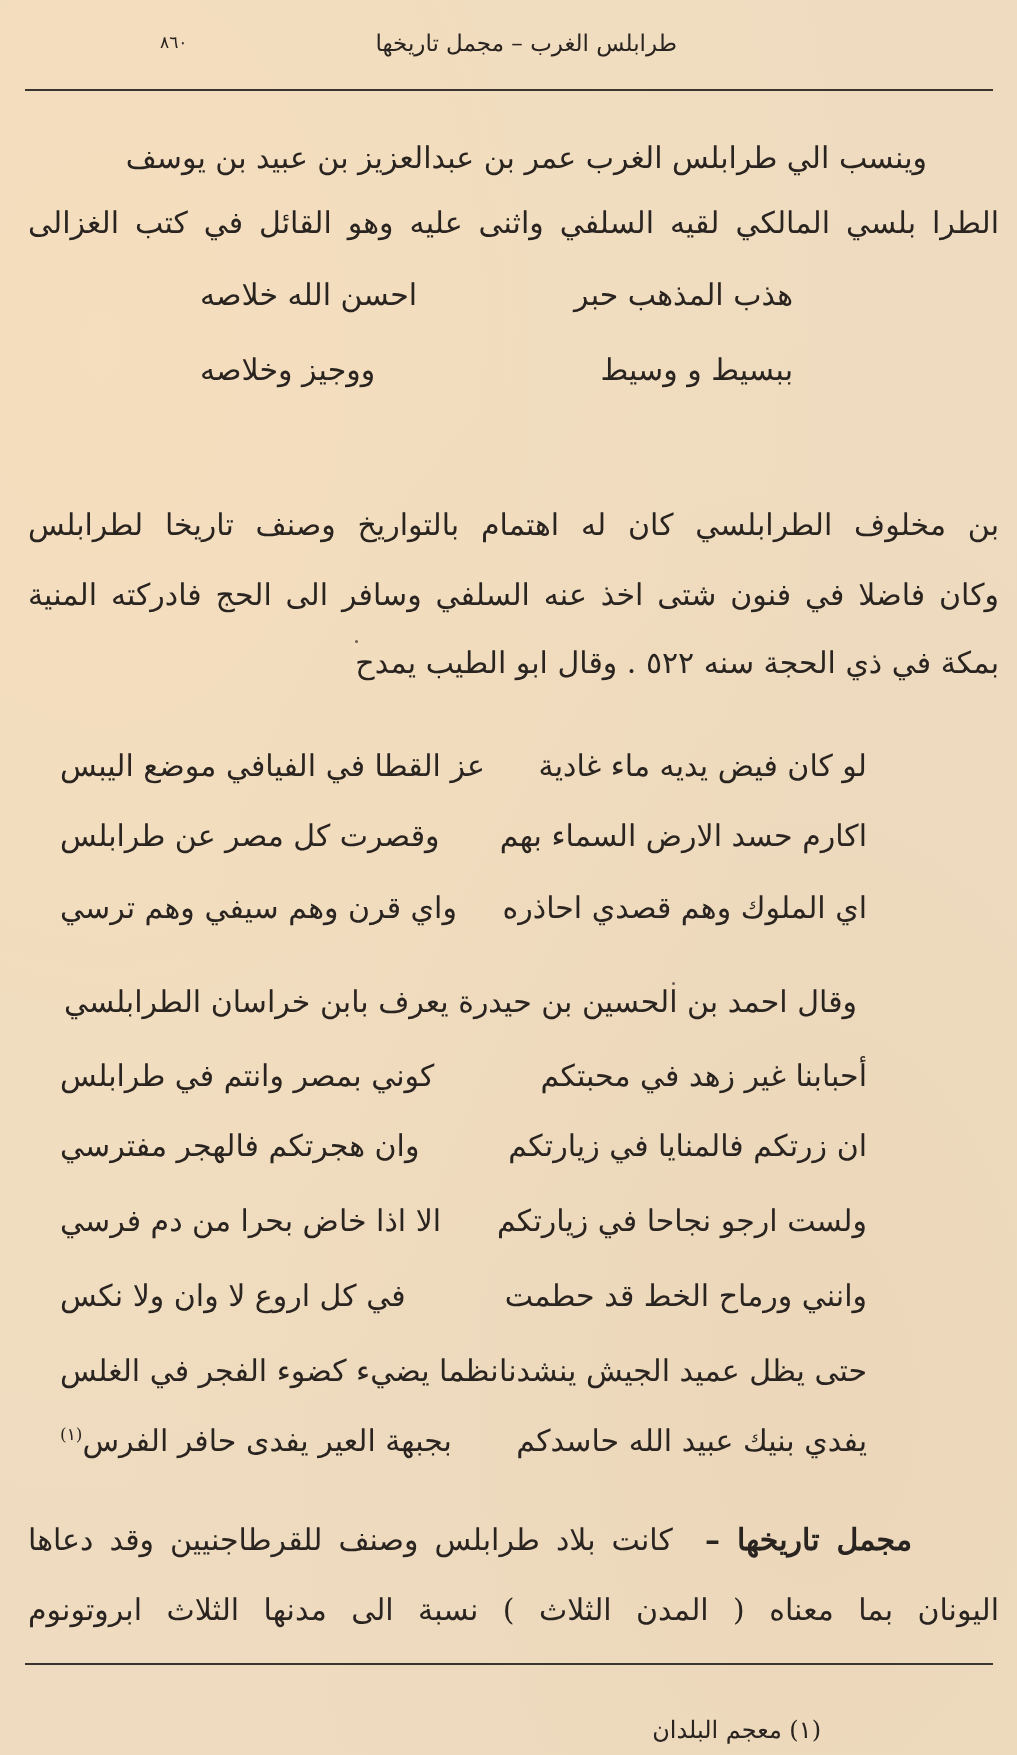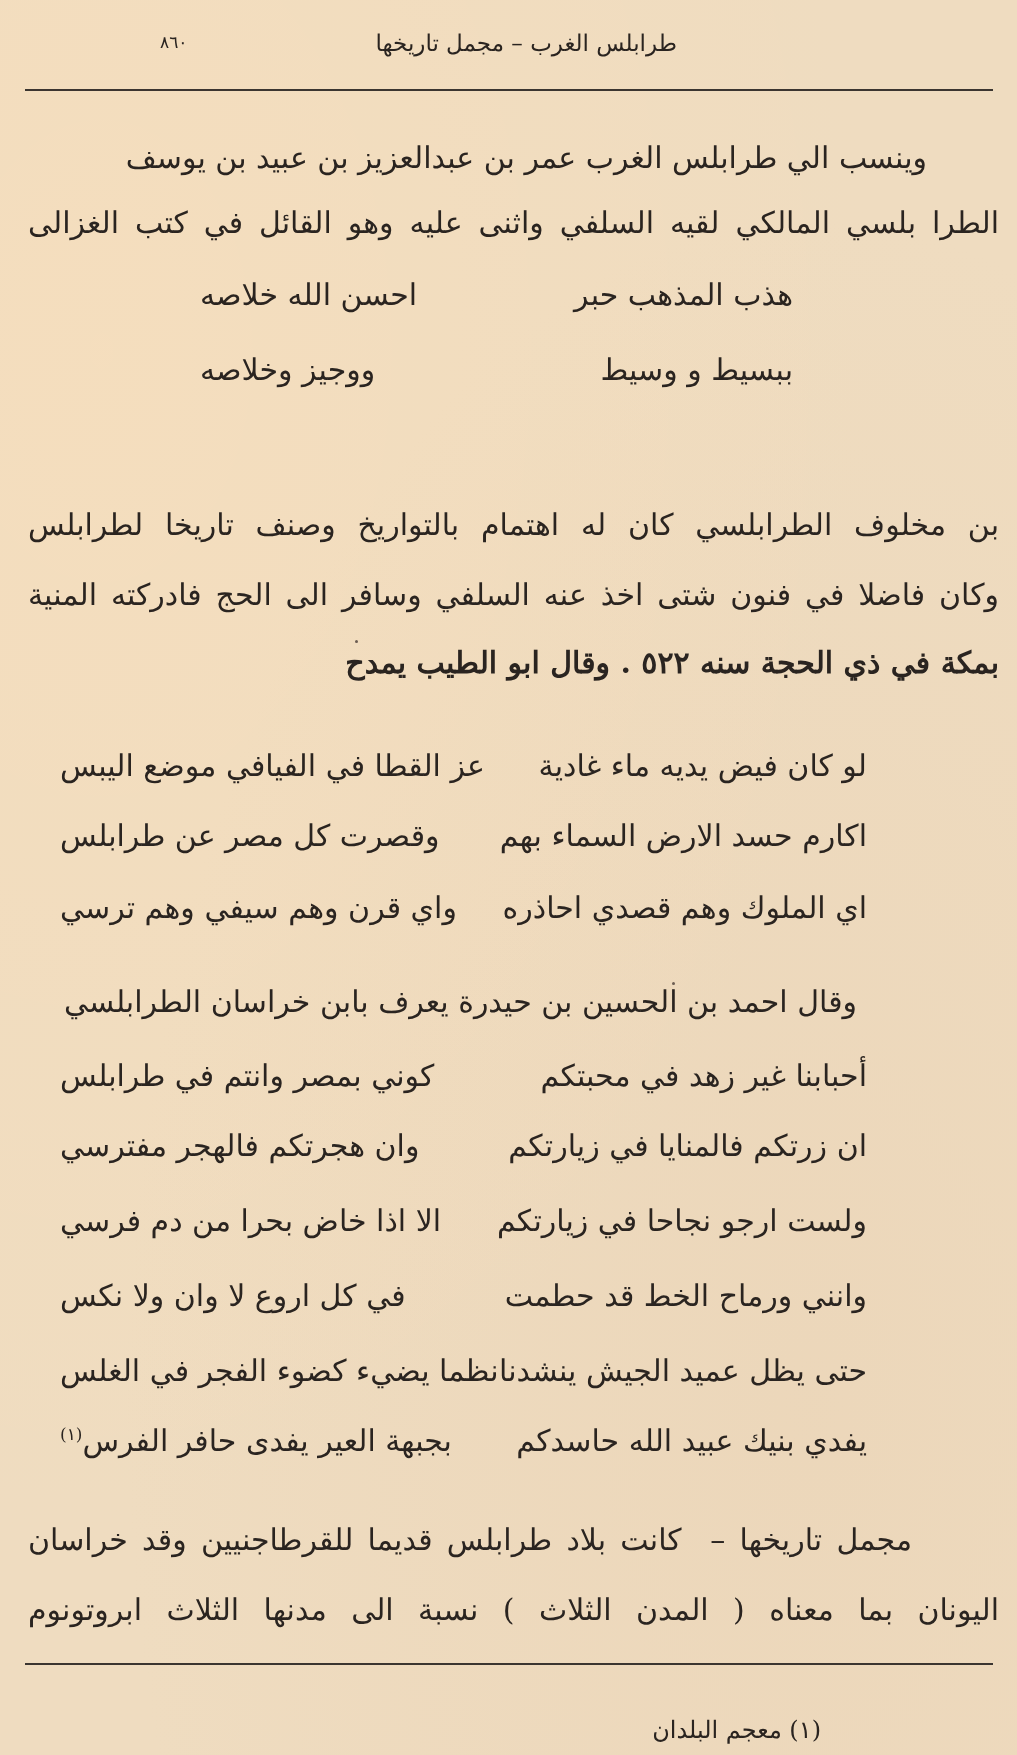--- a/index.html
+++ b/index.html
@@ -85,21 +85,21 @@
       top: 0;
     }
     .hemistich.first { right: 110px; }
     .hemistich.second { left: 20px; }
     .verse.center .hemistich.first { right: 184px; }
     .verse.center .hemistich.second { left: 160px; }
     .fn-mark {
       font-size: 17px;
       vertical-align: super;
     }
-    .bold { font-weight: normal; }
+    .bold { font-weight: bold; }
     .footnote {
       position: absolute;
       right: 196px;
       top: 1716px;
       font-size: 24px;
       white-space: nowrap;
     }
     .speck {
       position: absolute;
       width: 3px; height: 3px;
@@ -125,21 +125,21 @@
     <span class="hemistich first">هذب المذهب حبر</span>
     <span class="hemistich second">احسن الله خلاصه</span>
   </div>
   <div class="verse center" style="top:352px;">
     <span class="hemistich first">ببسيط و وسيط</span>
     <span class="hemistich second">ووجيز وخلاصه</span>
   </div>
 
   <div class="line prose justify-full" style="top:510px;">بن مخلوف الطرابلسي كان له اهتمام بالتواريخ وصنف تاريخا لطرابلس</div>
   <div class="line prose justify-full" style="top:580px;">وكان فاضلا في فنون شتى اخذ عنه السلفي وسافر الى الحج فادركته المنية</div>
-  <div class="line prose" style="top:648px; right:18px;font-weight:bold;">بمكة في ذي الحجة سنه ٥٢٢ . وقال ابو الطيب يمدح</div>
+  <div class="line prose" style="top:648px; right:18px;">بمكة في ذي الحجة سنه ٥٢٢ . وقال ابو الطيب يمدح</div>
 
   <div class="verse" style="top:748px;">
     <span class="hemistich first">لو كان فيض يديه ماء غادية</span>
     <span class="hemistich second">عز القطا في الفيافي موضع اليبس</span>
   </div>
   <div class="verse" style="top:818px;">
     <span class="hemistich first">اكارم حسد الارض السماء بهم</span>
     <span class="hemistich second">وقصرت كل مصر عن طرابلس</span>
   </div>
   <div class="verse" style="top:890px;">
@@ -167,21 +167,21 @@
   </div>
   <div class="verse" style="top:1353px;">
     <span class="hemistich first">حتى يظل عميد الجيش ينشدنا</span>
     <span class="hemistich second">نظما يضيء كضوء الفجر في الغلس</span>
   </div>
   <div class="verse" style="top:1423px;">
     <span class="hemistich first">يفدي بنيك عبيد الله حاسدكم</span>
     <span class="hemistich second"><span>بجبهة العير يفدى حافر الفرس</span><span class="fn-mark">(١)</span></span>
   </div>
 
-  <div class="line prose justify-full" style="top:1525px; right:105px;"><span class="bold">مجمل تاريخها –</span>&nbsp;&nbsp;<span>كانت بلاد طرابلس قديما للقرطاجنيين وقد خراسان</span></div>
+  <div class="line prose justify-full" style="top:1525px; right:105px;"><span class="bold">مجمل تاريخها –</span>&nbsp;&nbsp;<span>كانت بلاد طرابلس وصنف للقرطاجنيين وقد دعاها</span></div>
   <div class="line prose justify-full" style="top:1595px;">اليونان بما معناه ( المدن الثلاث ) نسبة الى مدنها الثلاث ابروتونوم</div>
 
   <div class="rule bottom"></div>
 
   <div class="footnote">(١) معجم البلدان</div>
 
   <span class="speck" style="top:640px; left:355px;"></span>
   <span class="speck" style="top:982px; left:672px;"></span>
 </div>
 

